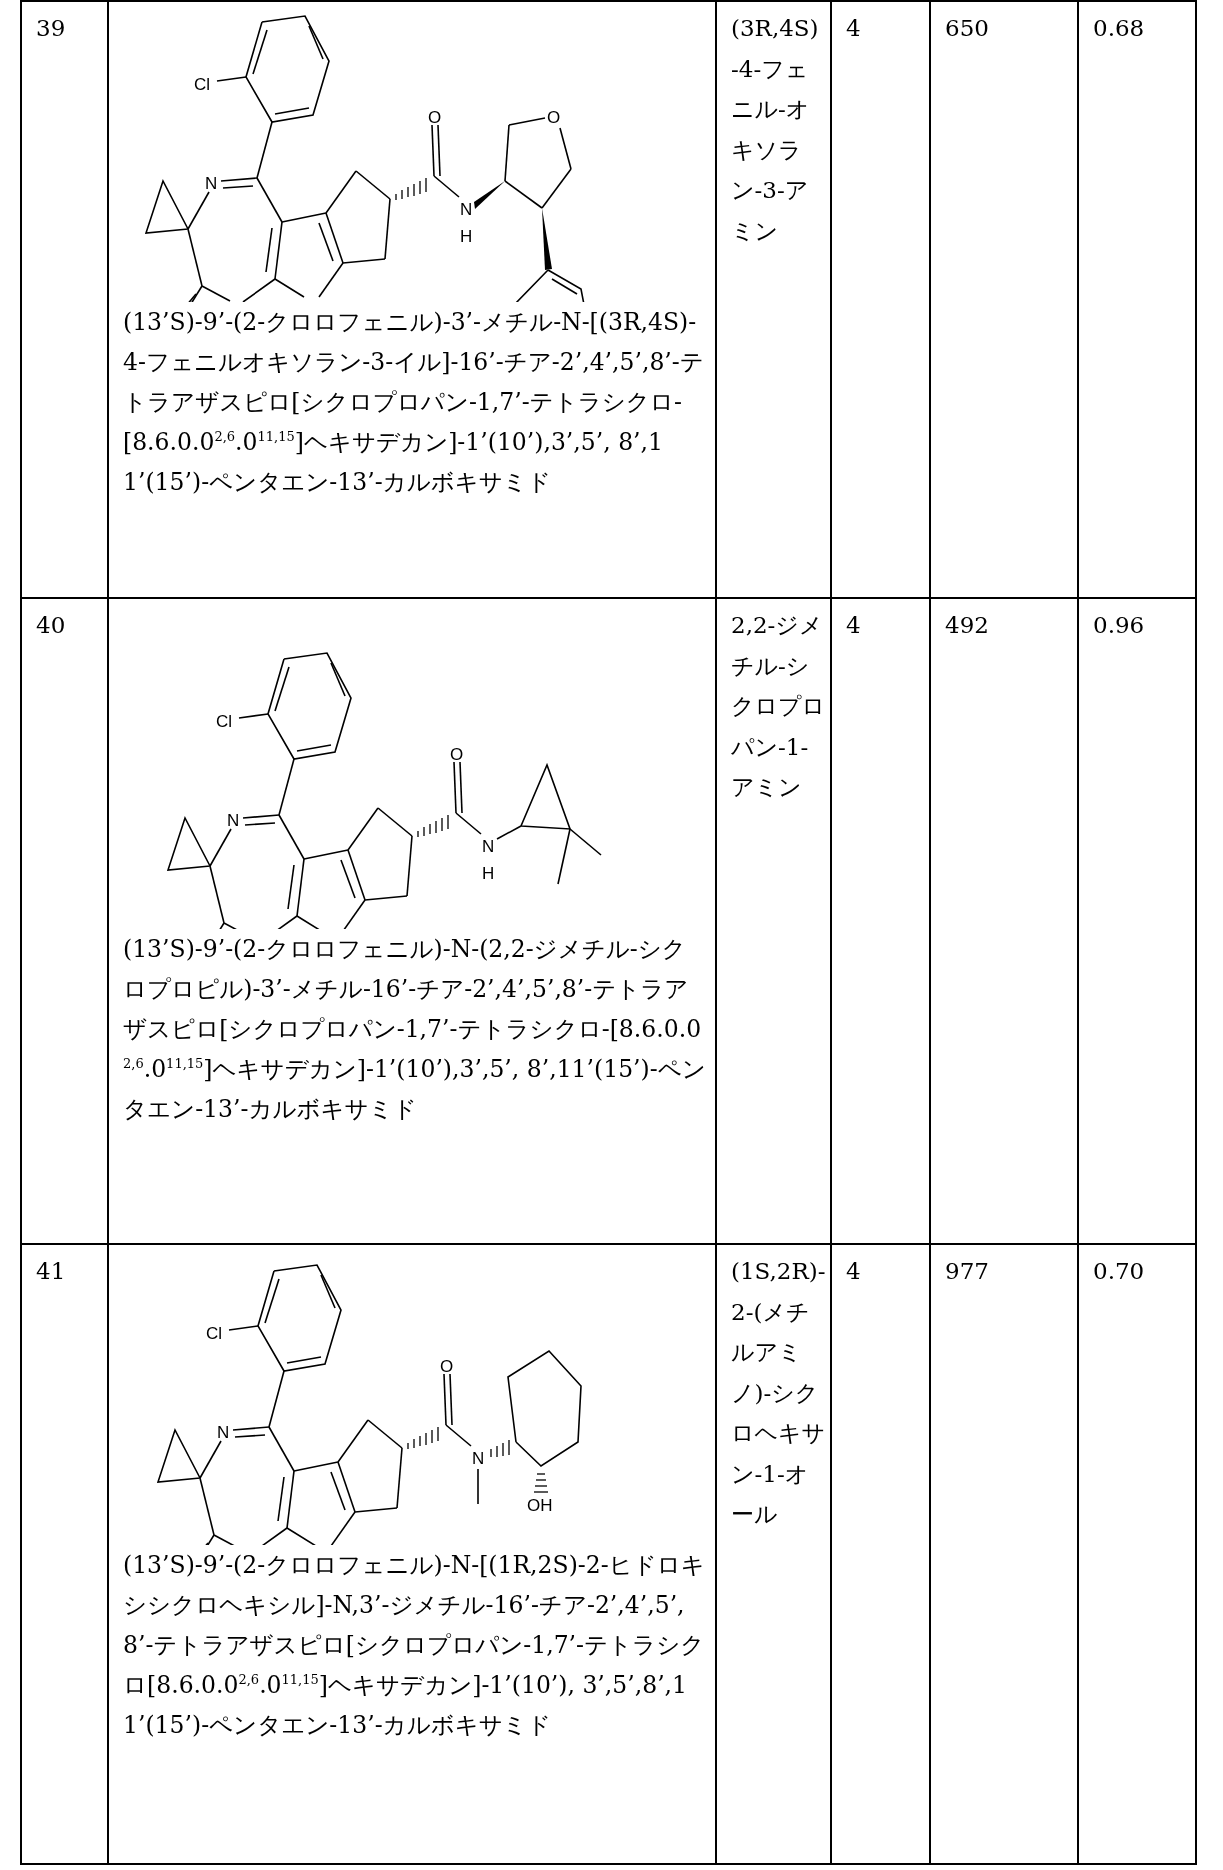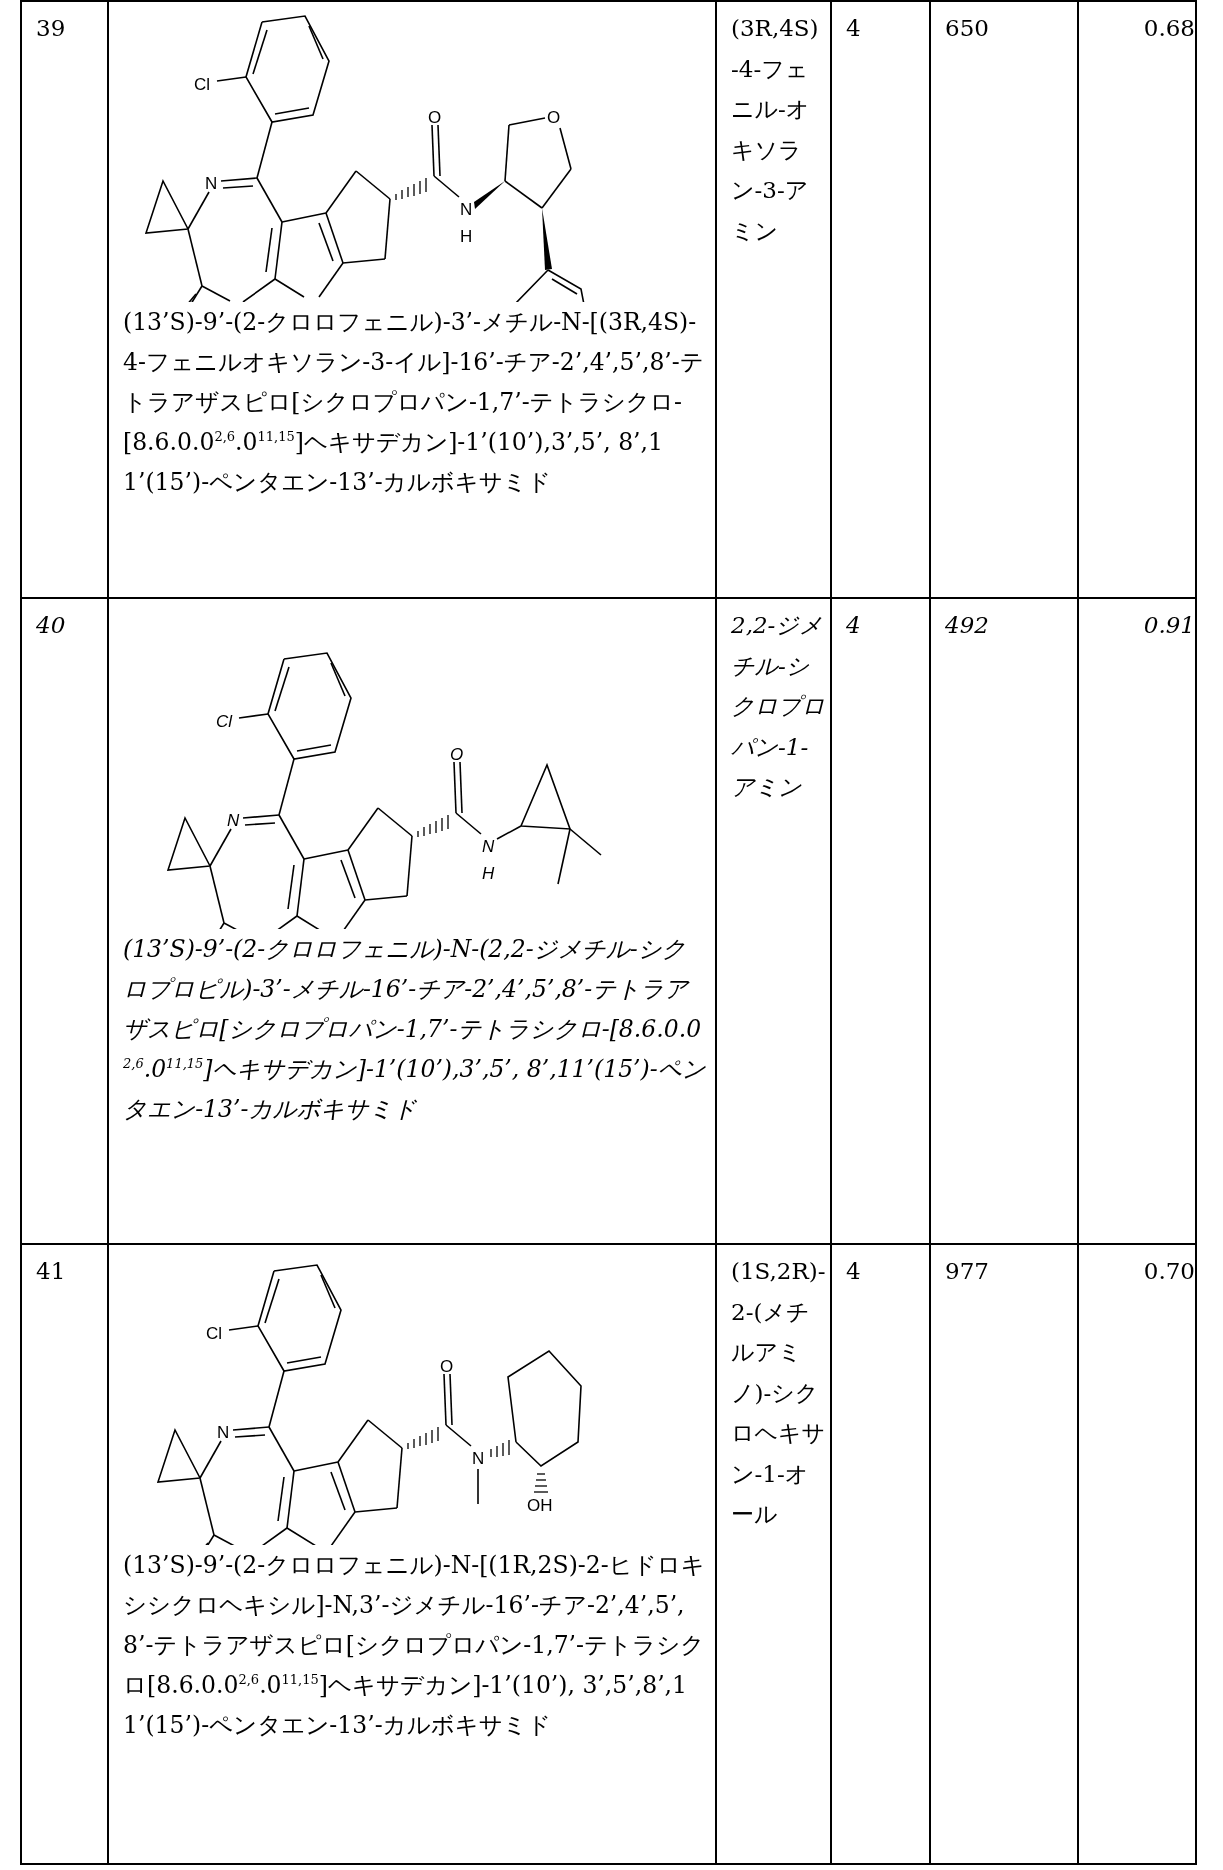--- a/index.html
+++ b/index.html
@@ -6,29 +6,29 @@
   body { width:1223px; height:1870px; position:relative; overflow:hidden;
          font-family:"DejaVu Serif","Liberation Serif",serif; color:#000; }
   table.compounds { position:absolute; left:20px; top:0px; border-collapse:collapse;
          table-layout:fixed; width:976px; }
   table.compounds td { border:2.5px solid #000; vertical-align:top; padding:0; }
   .c-no { width:85px; }
   .c-struct { width:606px;margin-left:48px; }
   .c-amine { width:113px; }
   .c-method { width:97px; }
   .c-mw { width:146px; }
-  .c-val { width:116px;text-align:right; }
+  .c-val { width:116px; }
   .cell-text { font-size:23px; line-height:40px; padding:6px 0 0 14px; letter-spacing:0px; }
   .amine-text { font-size:23px; line-height:40.5px; padding:6px 0 0 14px; word-break:break-all; width:95px; white-space:pre-wrap; }
   .struct-svg { display:block; margin-left:10px; }
   .name-text { font-size:23.5px; line-height:40px; padding:0 8px 0 14px; word-break:break-all; }
   .name-text sup { font-size:13px; vertical-align:9px; line-height:0; }
   svg text { font-family:"Liberation Sans","DejaVu Sans",sans-serif; font-size:17px; }
   .row1 td { height:595px; }
-  .row2 td { height:644px;font-style:italic; }
+  .row2 td { height:644px; }
   .row3 td { height:618px;border-radius:29px; }
 </style>
 </head>
 <body>
 
 <table class="compounds">
 
   <tbody>
       <tr class="row1">
     <td class="c-no">
@@ -199,21 +199,21 @@
     <td class="c-amine">
       <div class="amine-text">2,2-ジメチル-シクロプロパン-1-アミン</div>
     </td>
     <td class="c-method">
       <div class="cell-text">4</div>
     </td>
     <td class="c-mw">
       <div class="cell-text">492</div>
     </td>
     <td class="c-val">
-      <div class="cell-text">0.91</div>
+      <div class="cell-text">0.96</div>
     </td>
   </tr>
 
   <tr class="row3">
     <td class="c-no">
       <div class="cell-text">41</div>
     </td>
     <td class="c-struct">
       <svg class="struct-svg" width="590" height="300" viewBox="110 5 590 300" fill="none" stroke="#000" stroke-width="1.6">
         <g transform="translate(12,6)">

